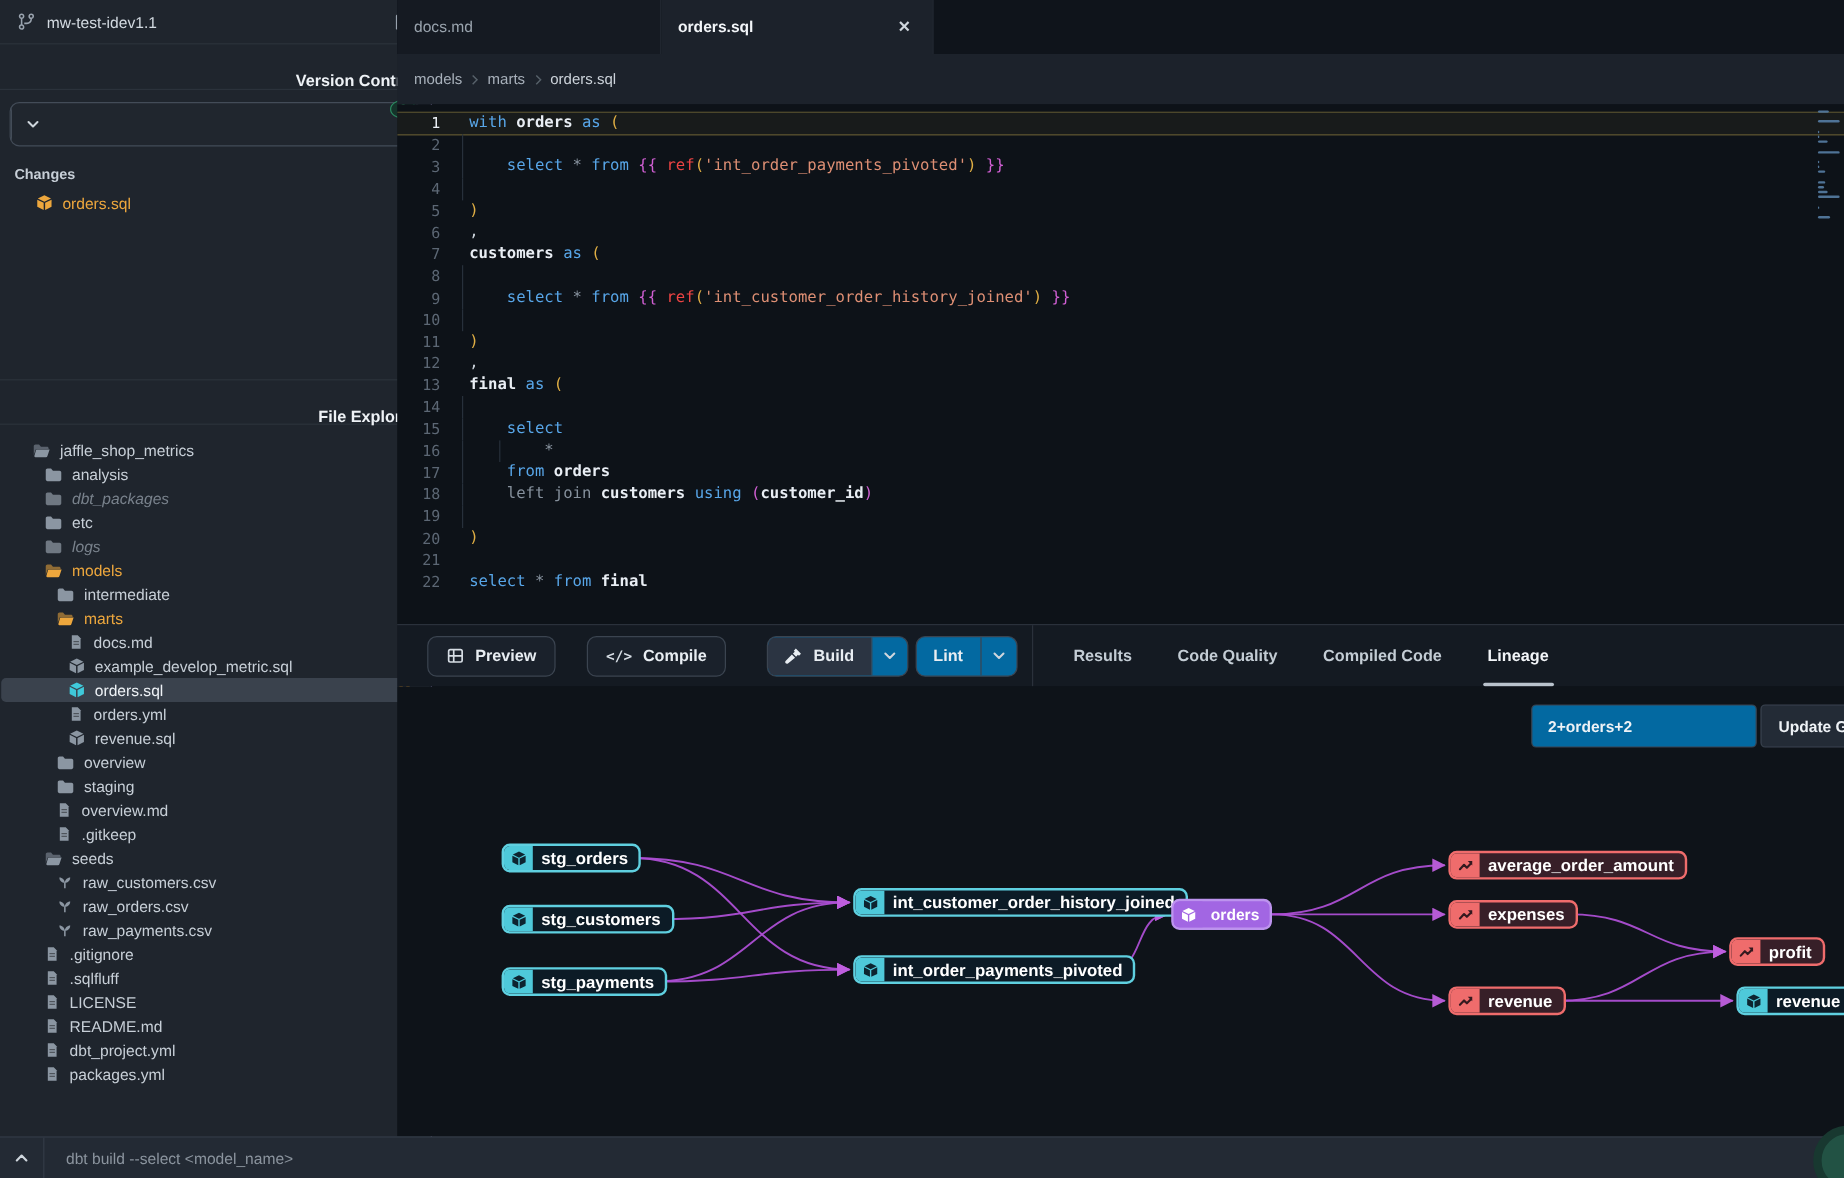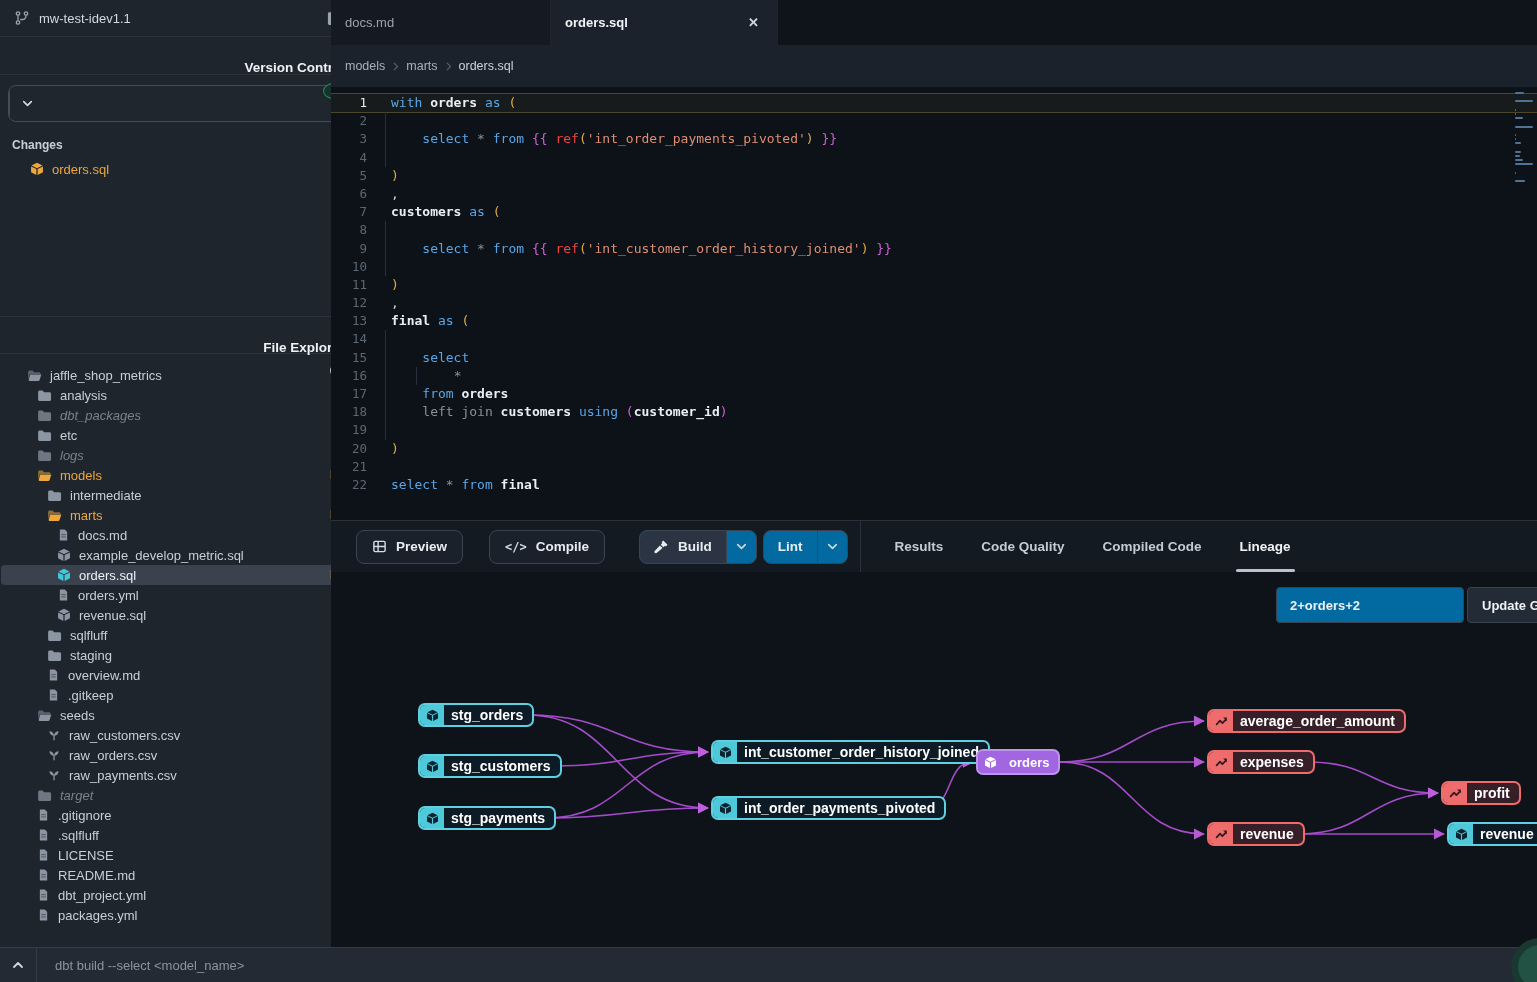--- a/index.html
+++ b/index.html
@@ -8,21 +8,21 @@
     position:relative; width:1537px; height:982px; overflow:hidden;
     background:#0e1319; font-family:"Liberation Sans",sans-serif; color:#dfe5ec;
     -webkit-font-smoothing:antialiased;
   }
   .icon { display:inline-flex; align-items:center; justify-content:center; }
   .icon svg { display:block; }
 
   
   .sidebar {
     position:absolute; left:0; top:0; width:360px; bottom:25px;
-    background:#1f252d; border-right:3px solid #c4b5fd;
+    background:#1f252d; border-right:1px solid #c4b5fd;
   }
   .sb-header {
     height:37px; display:flex; align-items:center; gap:9px;
     padding:0 14px; border-bottom:1px solid #2b323b;
   }
   .sb-header .branch-name { font-size:13px; color:#d3dae1; flex:1; }
   .sb-header .icon { color:#99a3ae; }
 
   .section-header {
     height:38px; display:flex; align-items:flex-end; gap:8px; padding:0 12px;
@@ -411,21 +411,21 @@
             </svg>
           </span>
           <span class="tree-label">revenue.sql</span>
         </div>
         <div class="tree-row" style="padding-left: 46px;">
           <span class="icon">
             <svg width="15" height="15" viewBox="0 0 16 16" fill="currentColor">
               <path d="M1.2 4.2c0-.9.7-1.6 1.6-1.6h3.1l1.7 1.9h5.8c.9 0 1.6.7 1.6 1.6v6.1c0 .9-.7 1.6-1.6 1.6H2.8c-.9 0-1.6-.7-1.6-1.6z"></path>
             </svg>
           </span>
-          <span class="tree-label">sqlfluff</span>
+          <span class="tree-label">overview</span>
         </div>
         <div class="tree-row" style="padding-left: 46px;">
           <span class="icon">
             <svg width="15" height="15" viewBox="0 0 16 16" fill="currentColor">
               <path d="M1.2 4.2c0-.9.7-1.6 1.6-1.6h3.1l1.7 1.9h5.8c.9 0 1.6.7 1.6 1.6v6.1c0 .9-.7 1.6-1.6 1.6H2.8c-.9 0-1.6-.7-1.6-1.6z"></path>
             </svg>
           </span>
           <span class="tree-label">staging</span>
         </div>
         <div class="tree-row" style="padding-left: 46px;">
@@ -481,28 +481,20 @@
         </div>
         <div class="tree-row" style="padding-left: 46px;">
           <span class="icon">
             <svg width="14" height="14" viewBox="0 0 16 16" fill="currentColor">
               <path d="M7.3 8.2V14h1.5V8.2z"></path>
               <path d="M8 8.8C8 5.9 5.7 3.6 2.8 3.6c0 2.9 2.3 5.2 5.2 5.2z"></path>
               <path d="M8 8.8c0-2.9 2.3-5.2 5.2-5.2 0 2.9-2.3 5.2-5.2 5.2z"></path>
             </svg>
           </span>
           <span class="tree-label">raw_payments.csv</span>
-        </div>
-        <div class="tree-row dim" style="padding-left: 36px;">
-          <span class="icon">
-            <svg width="15" height="15" viewBox="0 0 16 16" fill="currentColor">
-              <path d="M1.2 4.2c0-.9.7-1.6 1.6-1.6h3.1l1.7 1.9h5.8c.9 0 1.6.7 1.6 1.6v6.1c0 .9-.7 1.6-1.6 1.6H2.8c-.9 0-1.6-.7-1.6-1.6z"></path>
-            </svg>
-          </span>
-          <span class="tree-label">target</span>
         </div>
         <div class="tree-row" style="padding-left: 36px;">
           <span class="icon">
             <svg width="13" height="14" viewBox="0 0 16 16" fill="currentColor">
               <path d="M3.5 1.2h6l3 3v10.6h-9z"></path>
               <path d="M9.5 1.2v3h3z" opacity=".45"></path>
               <rect x="5.2" y="7" width="5.6" height="1.2" fill="rgba(0,0,0,.45)"></rect>
               <rect x="5.2" y="9.8" width="5.6" height="1.2" fill="rgba(0,0,0,.45)"></rect>
             </svg>
           </span>

